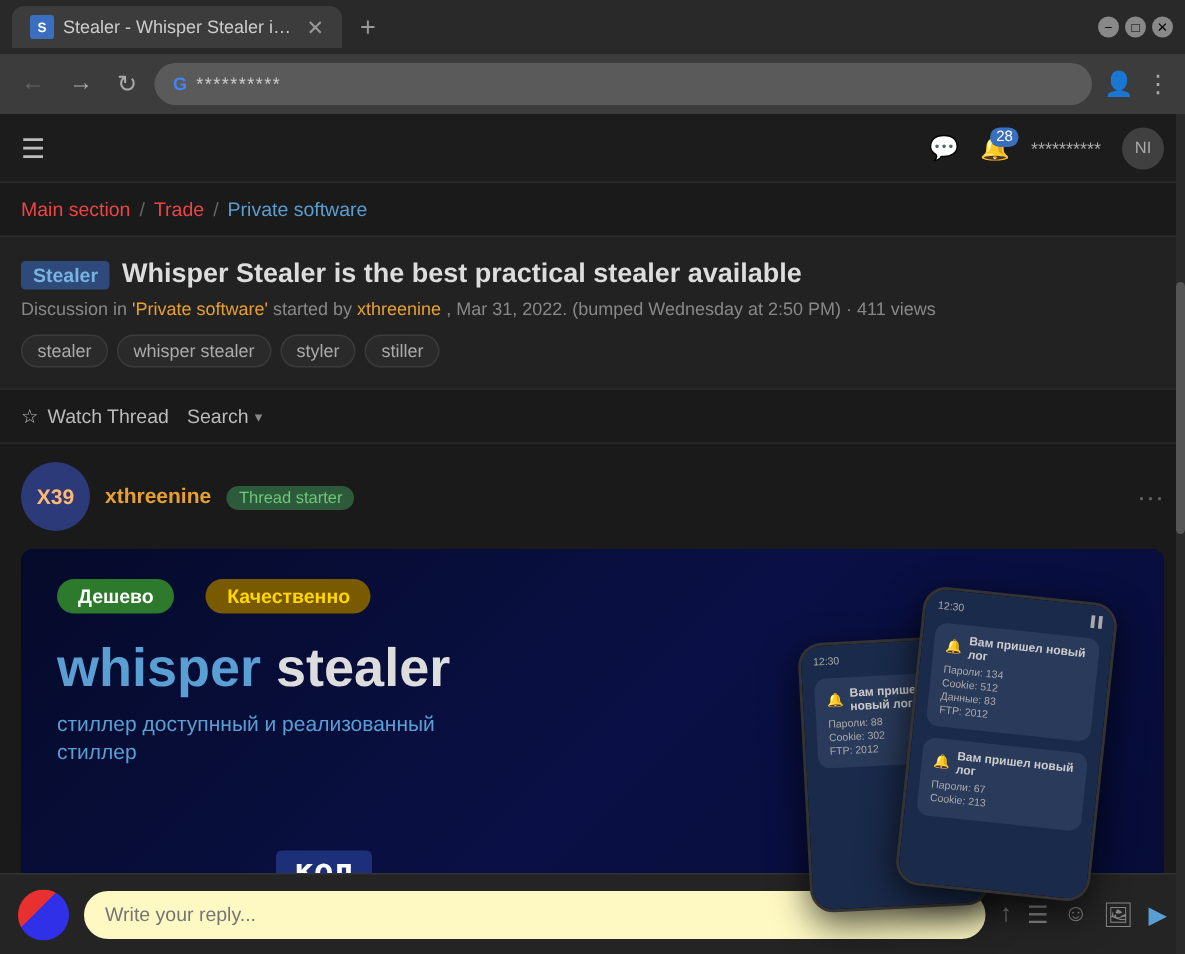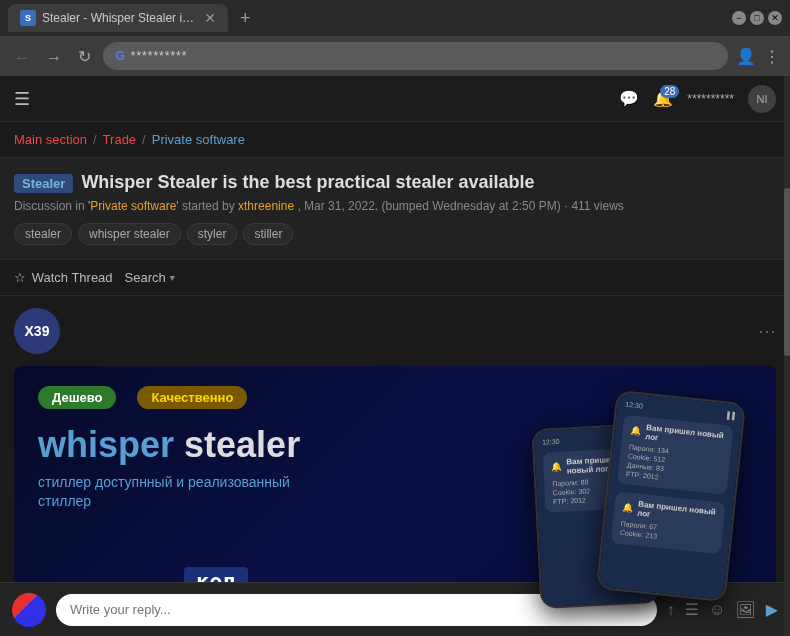--- a/index.html
+++ b/index.html
@@ -192,21 +192,21 @@
       display: flex;
       align-items: center;
       gap: 10px;
       margin-bottom: 12px;
     }
     .post-avatar {
       width: 46px; height: 46px;
       border-radius: 50%;
       background: #2d3a7a;
       display: flex; align-items: center; justify-content: center;
-      font-weight: bold; color: #ffffff; font-size: 14px;
+      font-weight: bold; color: #fdba74; font-size: 14px;
       flex-shrink: 0;
     }
     .post-author { color: #e8a030; font-size: 14px; font-weight: bold; }
     .thread-starter-badge {
       background: #2d5a3a;
       color: #6dc87a;
       font-size: 11px;
       padding: 2px 8px;
       border-radius: 10px;
       margin-left: 6px;
@@ -364,21 +364,21 @@
       display: flex; align-items: center; justify-content: center;
       flex-shrink: 0;
       overflow: hidden;
     }
     .reply-avatar-img {
       width: 100%; height: 100%;
       background: linear-gradient(135deg, #e83030 40%, #3030e8 40%);
     }
     .reply-input {
       flex: 1;
-      background: #ffffff;
+      background: #fef9c3;
       border: none;
       border-radius: 20px;
       height: 32px;
       padding: 0 14px;
       color: #888;
       font-size: 13px;
     }
     .reply-icons { display: flex; gap: 10px; align-items: center; }
     .reply-icon { color: #888; font-size: 16px; cursor: pointer; }
     .reply-send { color: #5a9fd4; font-size: 16px; cursor: pointer; }
@@ -487,20 +487,24 @@
     </button>
     <button class="search-btn">
       <span>Search</span>
       <span class="chevron">▾</span>
     </button>
   </div>
 
   <div class="post-area">
     <div class="post-header">
       <div class="post-avatar">X39</div>
+      <div>
+        <span class="post-author">xthreenine</span>
+        <span class="thread-starter-badge">Thread starter</span>
+      </div>
       <span class="post-options">···</span>
     </div>
 
     <div class="post-image-container">
       <div class="ws-ad">
         <div class="ws-badges">
           <span class="ws-badge-cheap">Дешево</span>
           <span class="ws-badge-quality">Качественно</span>
         </div>
         <div class="ws-title">

